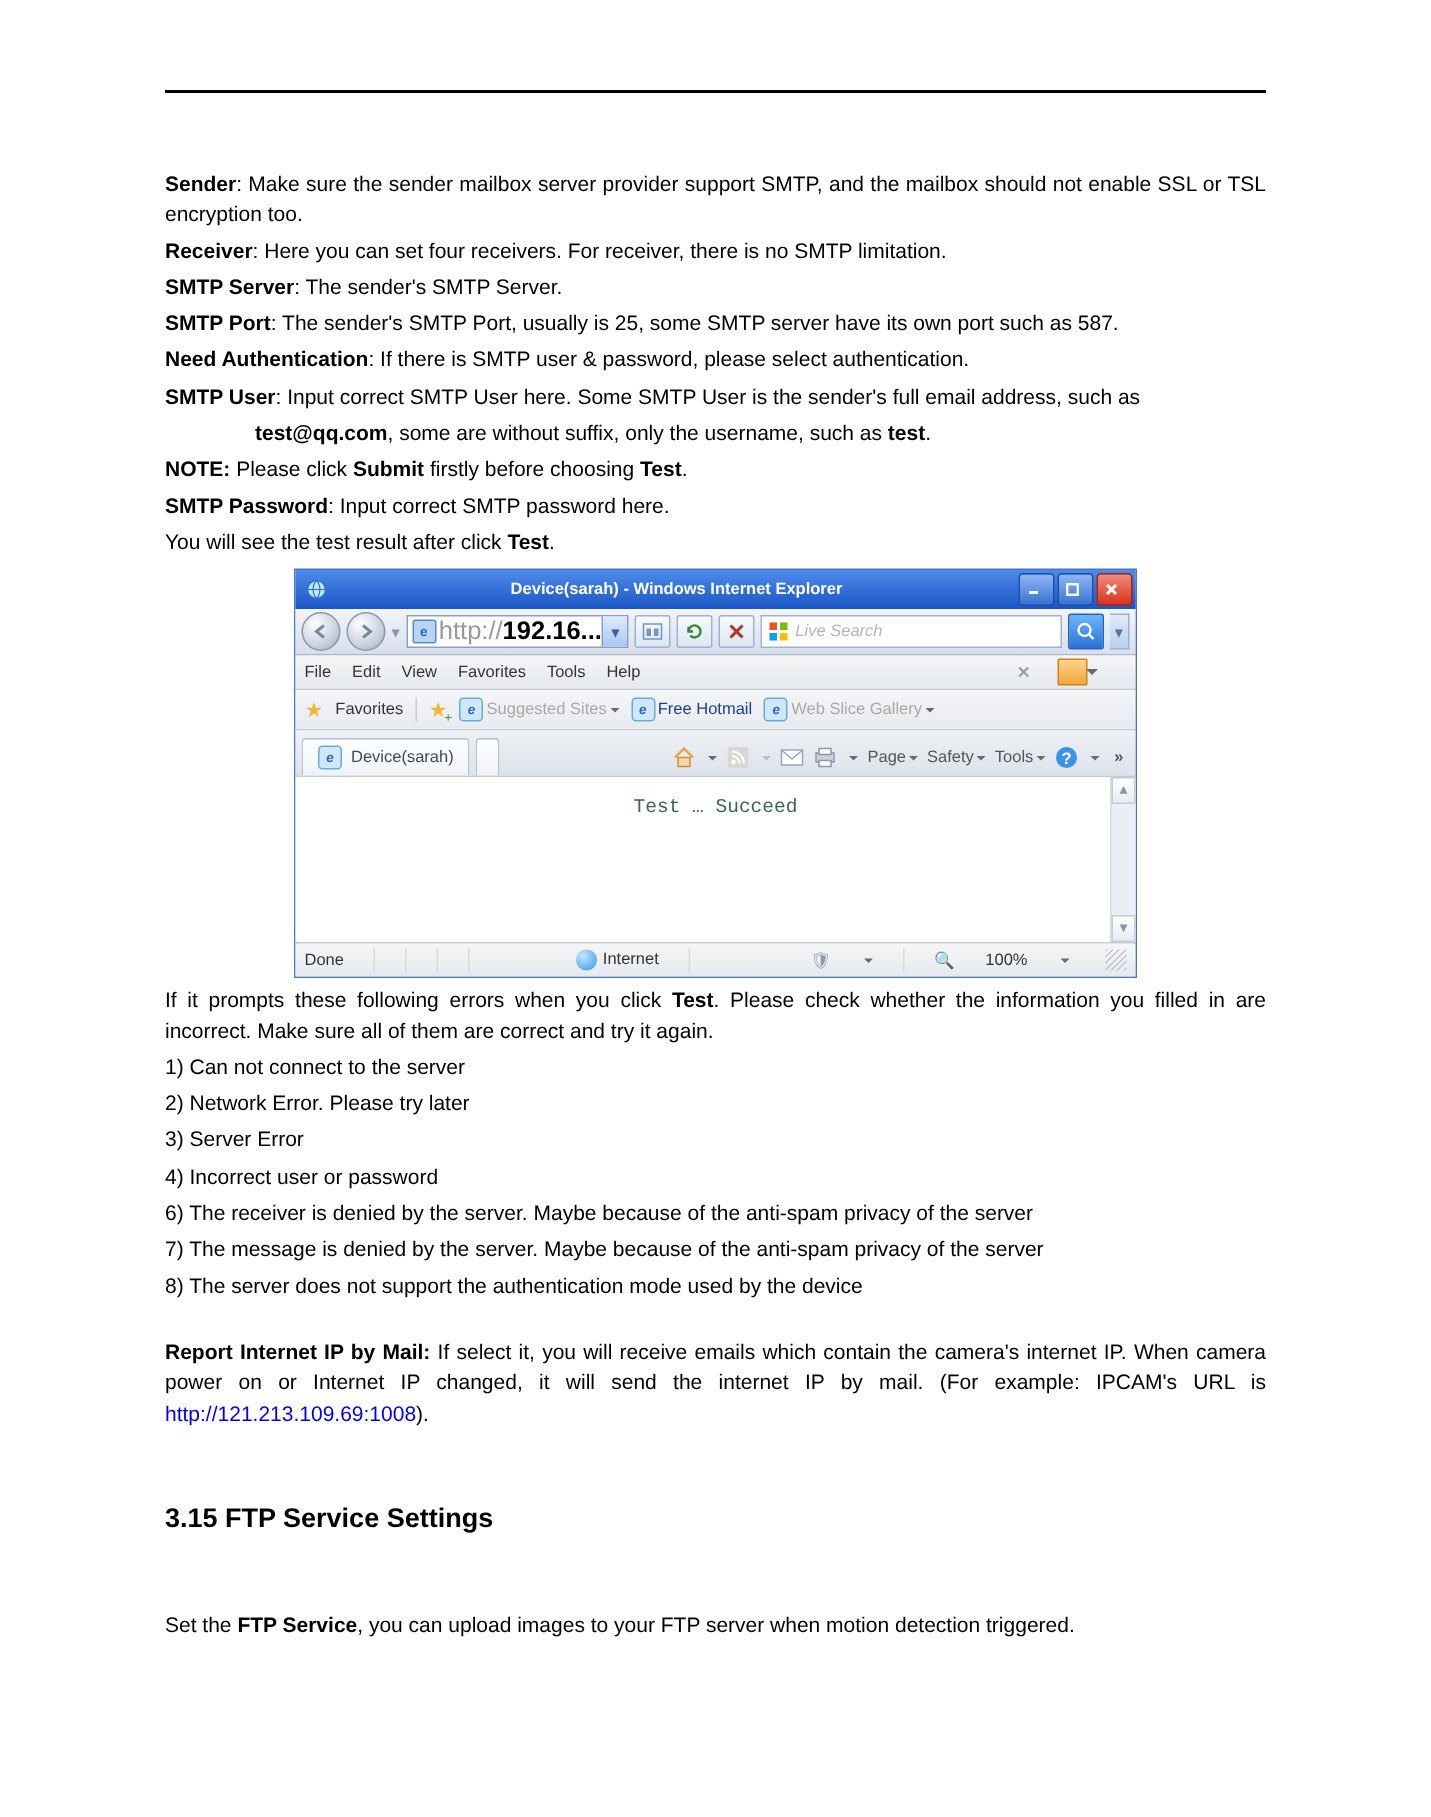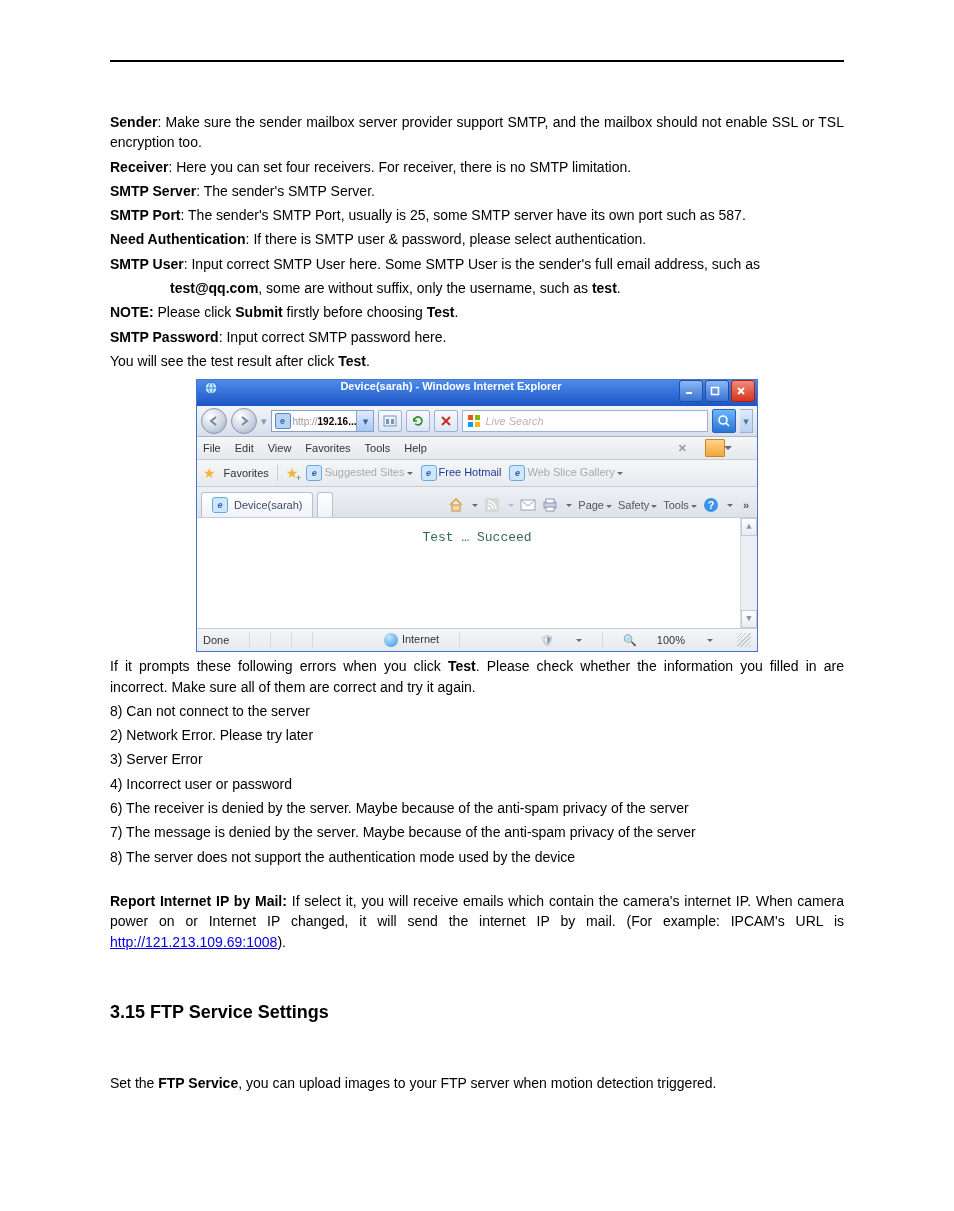--- a/index.html
+++ b/index.html
@@ -23,21 +23,21 @@
     margin: 0 0 4px 0;
     line-height: 1.45;
   }
   .just {
     text-align: justify;
   }
   .indent1 {
     padding-left: 60px;
   }
   b { font-weight: bold; }
-  a.link { color: #0000ee; text-decoration: underline; }
+  a.link { color: #0000ee; }
   .figure-wrap { text-align: center; margin: 8px 0 4px 0; }
   .fig-caption { text-align: center; font-size: 13px; margin-bottom: 22px; }
   .section-gap { height: 20px; }
   h2.section-title {
     font-size: 18px;
     font-weight: bold;
     margin: 50px 0 50px 0;
   }
 
   
@@ -48,21 +48,21 @@
     background: #fff;
     font-size: 11px;
     font-family: Tahoma, Arial, sans-serif;
     color: #333;
     box-shadow: 0 0 0 1px #8aa6de inset;
   }
   .ie-title {
     height: 26px;
     background: linear-gradient(#4d8bea, #1b55c4);
     display: flex;
-    align-items: flex-start;
+    align-items: center;
     padding: 0 2px 0 6px;
     color: #fff;
     font-weight: bold;
   }
   .ie-title svg { flex: 0 0 auto; margin-right: 4px; }
   .ie-title-text { flex: 1 1 auto; white-space: nowrap; overflow: hidden; }
   .winbtns { display: flex; gap: 2px; }
   .winbtn {
     width: 22px; height: 20px;
     background: linear-gradient(#8bb7f3, #3b73d1);
@@ -91,21 +91,21 @@
   }
   .addr-wrap {
     flex: 0 0 auto;
     display:flex; align-items:center;
     height:20px;
     border:1px solid #8aa0c2;
     background:#fff;
     padding: 0 0 0 3px;
   }
   .addr-ico { width:14px;height:14px;background:#b7d4f0;border:1px solid #5a8ac6;border-radius:2px;margin-right:2px;display:flex;align-items:center;justify-content:center;color:#2a64c2;font-size:9px;font-weight:bold;}
-  .addr-text { color:#999; font-size:10px; }
+  .addr-text { color:#999; font-size:17px; }
   .addr-text b { color:#000; font-weight:bold;}
   .addr-dd { width:16px;height:20px;background:linear-gradient(#dfeaff,#a9c6f4);border-left:1px solid #8aa0c2;display:flex;align-items:center;justify-content:center;color:#4060a0;}
   .sqbtn {
     width:22px;height:20px;border:1px solid #9cb2d4;
     background:linear-gradient(#f8fafd,#dce6f4);
     display:flex;align-items:center;justify-content:center;color:#5a74a0;
     border-radius:2px;
   }
   .sqbtn.green svg path { stroke:#2e8b2e; }
   .sqbtn.red { color:#c03020; }
@@ -380,21 +380,21 @@
         <span class="st-cell"></span>
         <span class="zoomico">🔍</span>
         <span>100%</span>
         <span class="dd-caret"></span>
         <span class="grip"></span>
       </div>
     </div>
   </div>
 
   <p class="just"><span>If it prompts these following errors when you click </span><b>Test</b><span>. Please check whether the information you filled in are incorrect. Make sure all of them are correct and try it again.</span></p>
-  <p>8) Can not connect to the server</p>
+  <p>1) Can not connect to the server</p>
   <p>2) Network Error. Please try later</p>
   <p>3) Server Error</p>
   <p>4) Incorrect user or password</p>
   <p>6) The receiver is denied by the server. Maybe because of the anti-spam privacy of the server</p>
   <p>7) The message is denied by the server. Maybe because of the anti-spam privacy of the server</p>
   <p>8) The server does not support the authentication mode used by the device</p>
 
   <div class="section-gap"></div>
 
   <p class="just"><b>Report Internet IP by Mail:</b><span> If select it, you will receive emails which contain the camera's internet IP. When camera power on or Internet IP changed, it will send the internet IP by mail. (For example: IPCAM's URL is </span><a class="link">http://121.213.109.69:1008</a><span>).</span></p>

